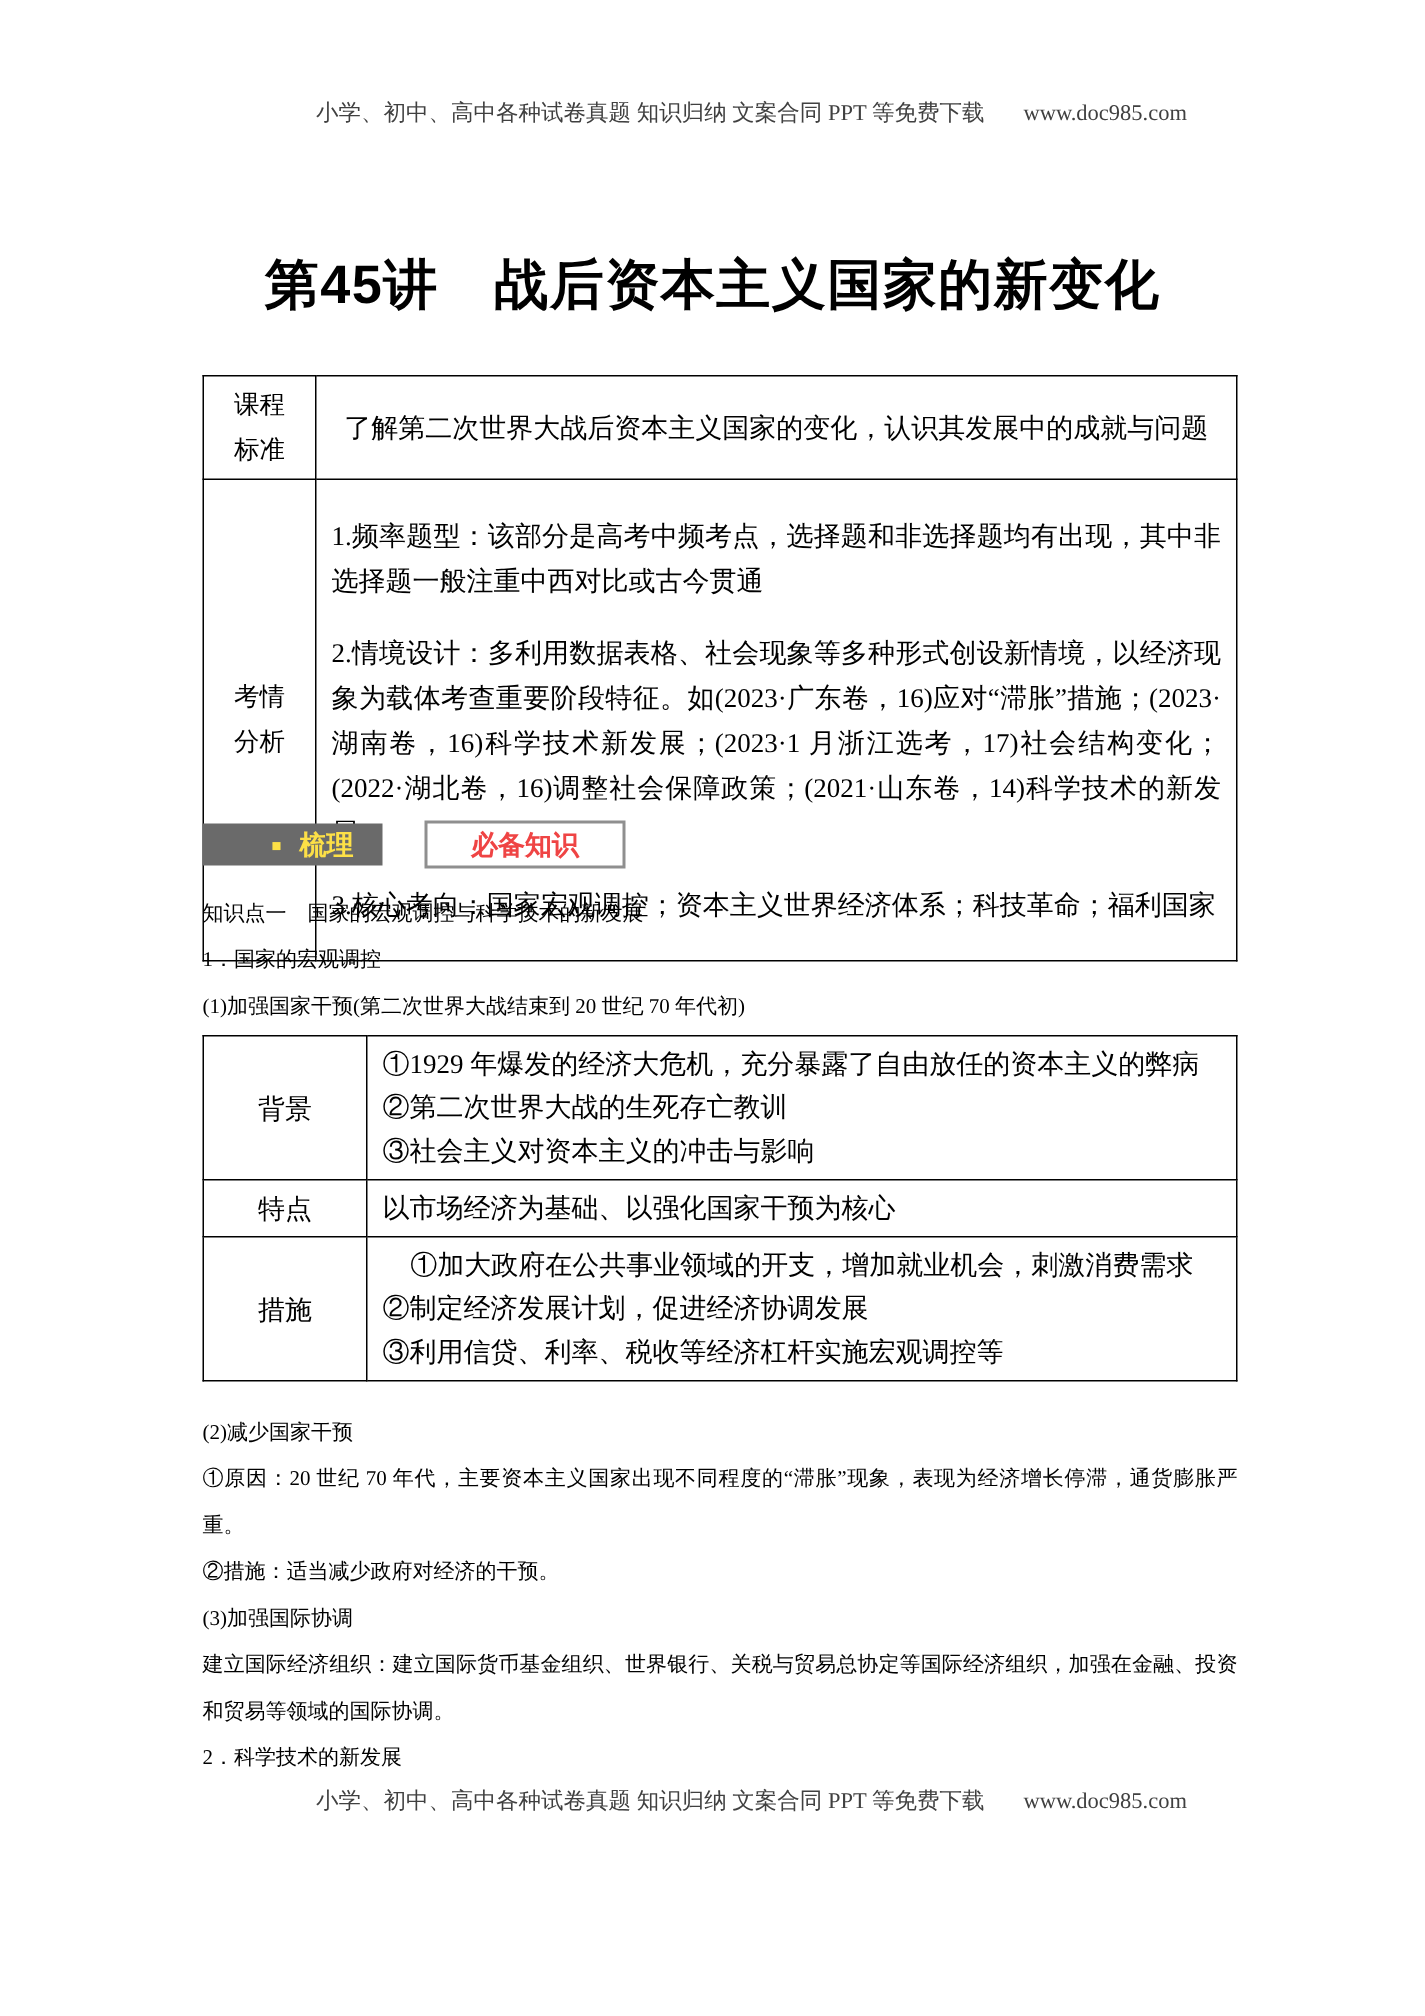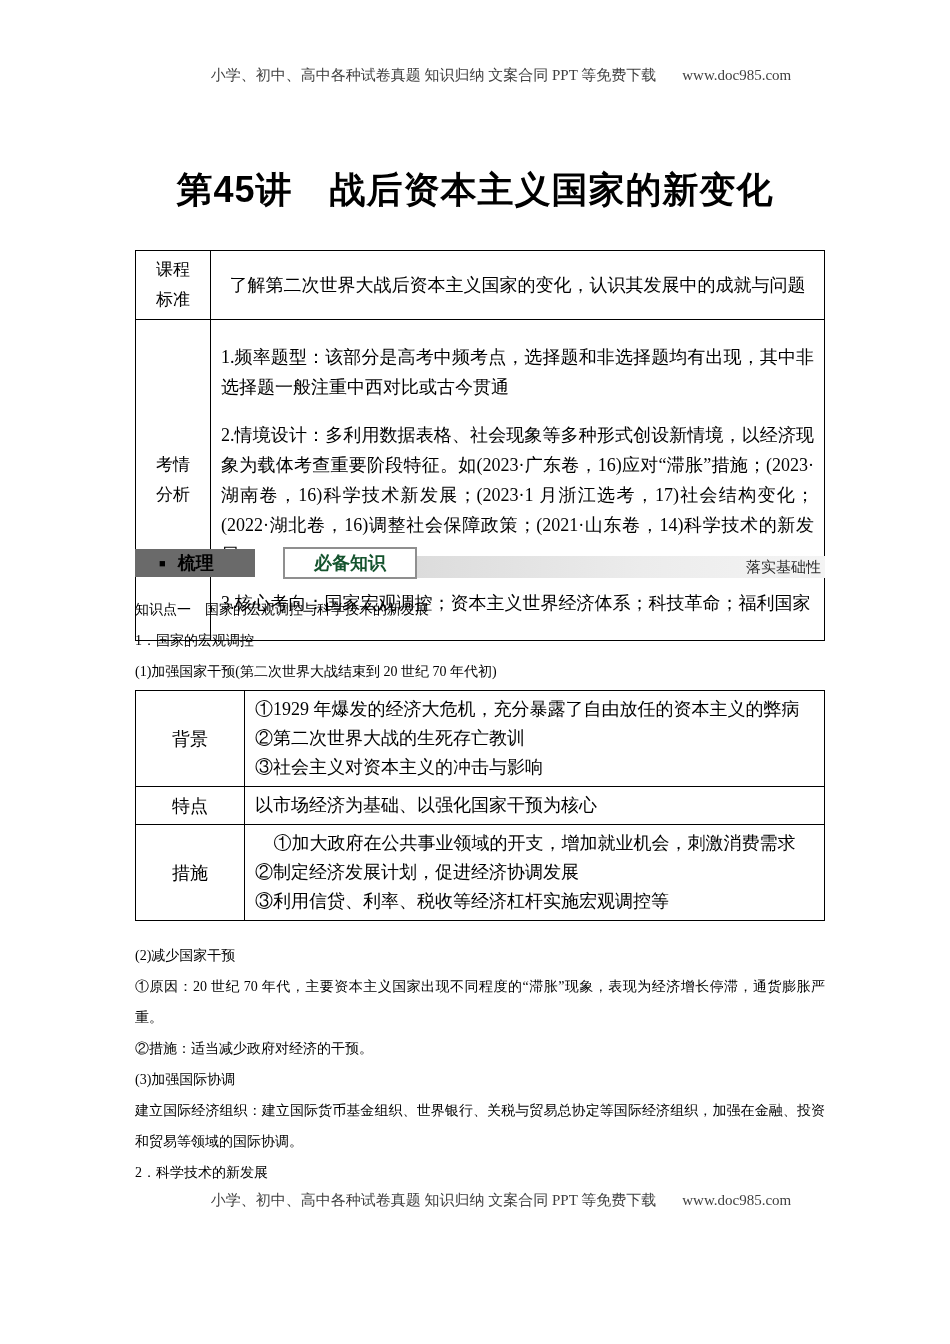--- a/index.html
+++ b/index.html
@@ -49,32 +49,32 @@
   .t2{left:135px;top:690px;width:690px;}
   .t2 td.hd{width:88px;text-align:center;font-size:18px;}
   .t2 td.ct{line-height:29px;text-align:justify;}
   .t2 .h1{height:87px;}
   .t2 .h2{height:30px;}
   .t2 .center{text-align:center;}
   
   .secbar{position:absolute;left:135px;top:549px;width:690px;height:30px;}
   .secbar .dark{
     position:absolute;left:0;top:0;width:120px;height:28px;
-    background:#6a6a6a;color:#000000;
+    background:#6a6a6a;color:#fde047;
     font-family:"Liberation Sans","DejaVu Sans",sans-serif;
     font-weight:bold;font-size:18px;line-height:28px;
-    padding-left:24px;box-sizing:border-box;
+    padding-left:46px;box-sizing:border-box;
   }
   .secbar .dark .bullet{font-size:11px;vertical-align:2px;margin-right:12px;}
   .secbar .tabbox{
     position:absolute;left:148px;top:-2px;width:130px;height:28px;
     background:#fff;border:2px solid #8f8f8f;
     font-family:"Liberation Sans","DejaVu Sans",sans-serif;
     font-weight:bold;font-size:18px;line-height:28px;
-    text-align:center;color:#14532d;
+    text-align:center;color:#ef4444;
   }
   .secbar .strip{
     position:absolute;left:282px;top:7px;right:0;height:22px;
     background:linear-gradient(to right,#dcdcdc 0%,#ececec 55%,#f4f4f4 100%);
     text-align:right;
     font-family:"Liberation Sans","DejaVu Sans",sans-serif;
     font-size:15px;line-height:22px;color:#2b2b2b;
     padding-right:4px;box-sizing:border-box;
   }
   
@@ -116,21 +116,20 @@
         <p>2.情境设计：多利用数据表格、社会现象等多种形式创设新情境，以经济现象为载体考查重要阶段特征。如(2023·广东卷，16)应对“滞胀”措施；(2023·湖南卷，16)科学技术新发展；(2023·1 月浙江选考，17)社会结构变化；(2022·湖北卷，16)调整社会保障政策；(2021·山东卷，14)科学技术的新发展</p>
         <p>3.核心考向：国家宏观调控；资本主义世界经济体系；科技革命；福利国家</p>
       </td>
     </tr>
   </tbody>
     </table>
 
   <div class="secbar">
     <div class="dark"><span class="bullet">■</span><span>梳理</span></div>
     <div class="tabbox"><span>必备知识</span></div>
-    <div class="strip"><span>落实基础性</span></div>
   </div>
 
   <div class="tblock kb">
     <p>知识点一　国家的宏观调控与科学技术的新发展</p>
     <p>1．国家的宏观调控</p>
     <p>(1)加强国家干预(第二次世界大战结束到 20 世纪 70 年代初)</p>
   </div>
 
   <table class="sheet t2">
     <tbody>

